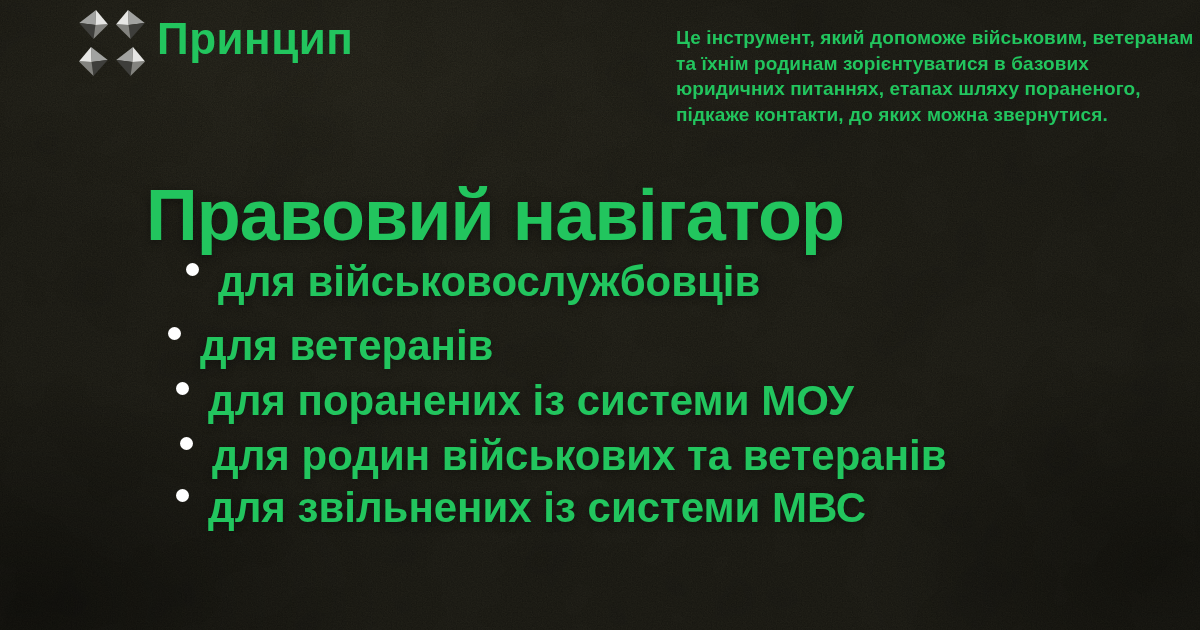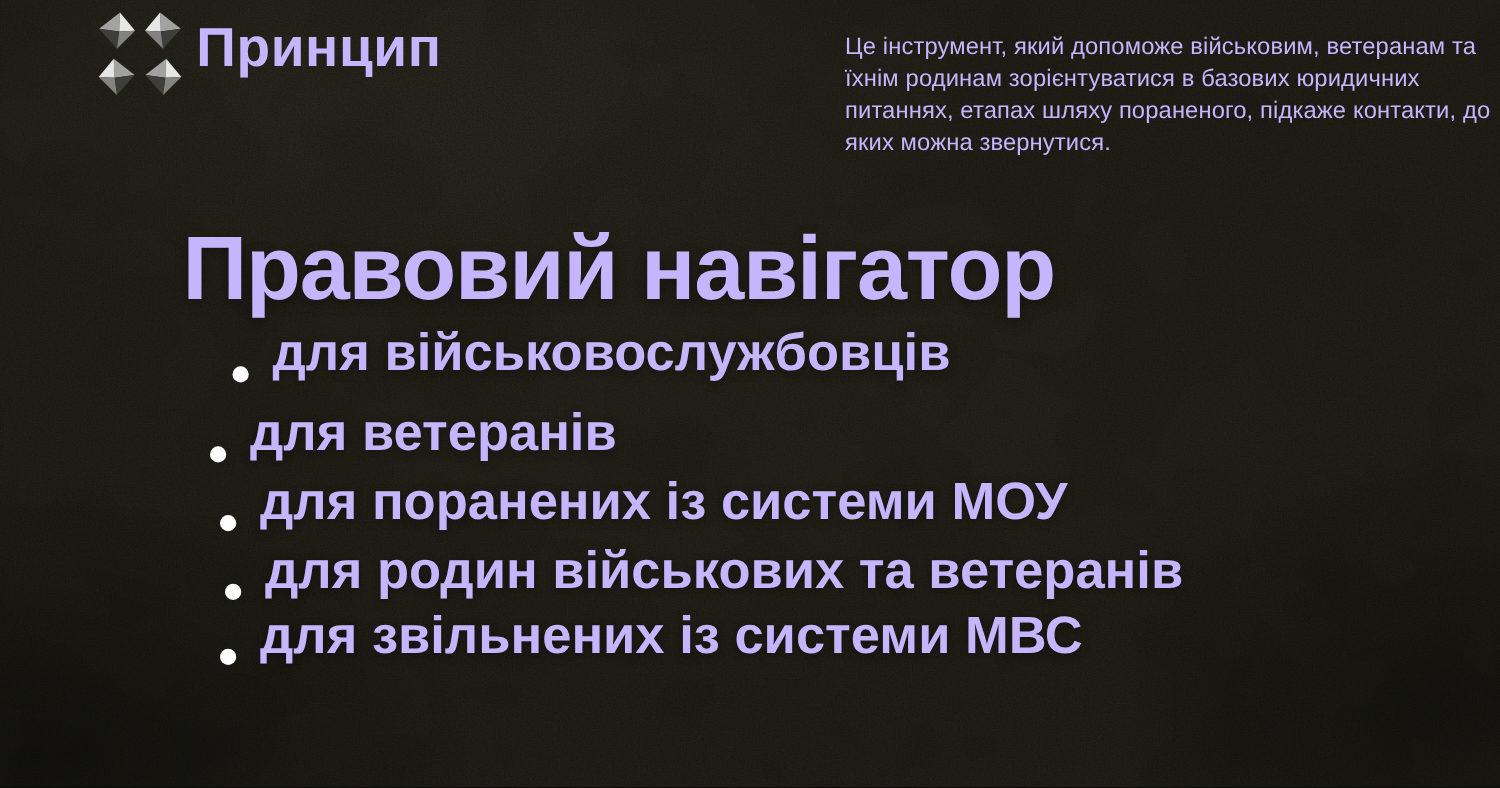--- a/index.html
+++ b/index.html
@@ -1,18 +1,18 @@
 <!DOCTYPE html>
 <html lang="uk"><head>
 <meta charset="utf-8">
 <style>
   html,body{margin:0;padding:0;background:#000;}
   .canvas{
     position:relative;width:1200px;height:630px;overflow:hidden;
-    background:#23221a;color:#c4b5fd;
+    background:#23221a;color:#22c55e;
     font-family:"Liberation Sans","DejaVu Sans",sans-serif;
   }
   
   .texture{
     position:absolute;inset:0;pointer-events:none;
     background:
       radial-gradient(ellipse 700px 260px at 28% 10%, rgba(90,86,64,.16), transparent 70%),
       radial-gradient(ellipse 900px 430px at 48% 45%, rgba(74,70,52,.12), transparent 65%),
       radial-gradient(ellipse 430px 300px at 97% 90%, rgba(0,0,0,.32), transparent 72%),
       radial-gradient(ellipse 520px 330px at 2% 96%, rgba(0,0,0,.38), transparent 70%),
@@ -29,30 +29,30 @@
   .gem{width:31px;height:31px;display:block}
   .gem.flip{transform:scaleX(-1)}
 
   .brand{
     position:absolute;left:157px;top:15px;
     font-size:44px;line-height:48px;font-weight:700;letter-spacing:.5px;
     white-space:nowrap;
   }
   .tagline{
     position:absolute;left:676px;top:6px;width:518px;
-    font-size:19px;line-height:25.5px;font-weight:400;letter-spacing:.1px;
+    font-size:19px;line-height:25.5px;font-weight:700;letter-spacing:.1px;
   }
   .title{
     position:absolute;left:146px;top:130px;
     font-size:72px;line-height:1.05;font-weight:700;letter-spacing:-1px;
     white-space:nowrap;text-shadow:0 3px 10px rgba(0,0,0,.35);
   }
   .audiences{position:absolute;inset:0;margin:0;padding:0;list-style:none}
   .audiences li{
-    position:absolute;display:flex;align-items:flex-end;gap:19px;
+    position:absolute;display:flex;align-items:flex-start;gap:19px;
     font-size:42px;font-weight:700;white-space:nowrap;height:48px;
     text-shadow:0 2px 8px rgba(0,0,0,.35);
   }
   .audiences li:nth-child(1){top:258px;left:186px}
   .audiences li:nth-child(2){top:322px;left:168px}
   .audiences li:nth-child(3){top:377px;left:176px}
   .audiences li:nth-child(4){top:432px;left:180px}
   .audiences li:nth-child(5){top:484px;left:176px}
   .audiences li:nth-child(6){top:538px;left:188px}
   .bullet{width:13px;height:13px;border-radius:50%;background:#fff;flex:none;margin-top:5px}

